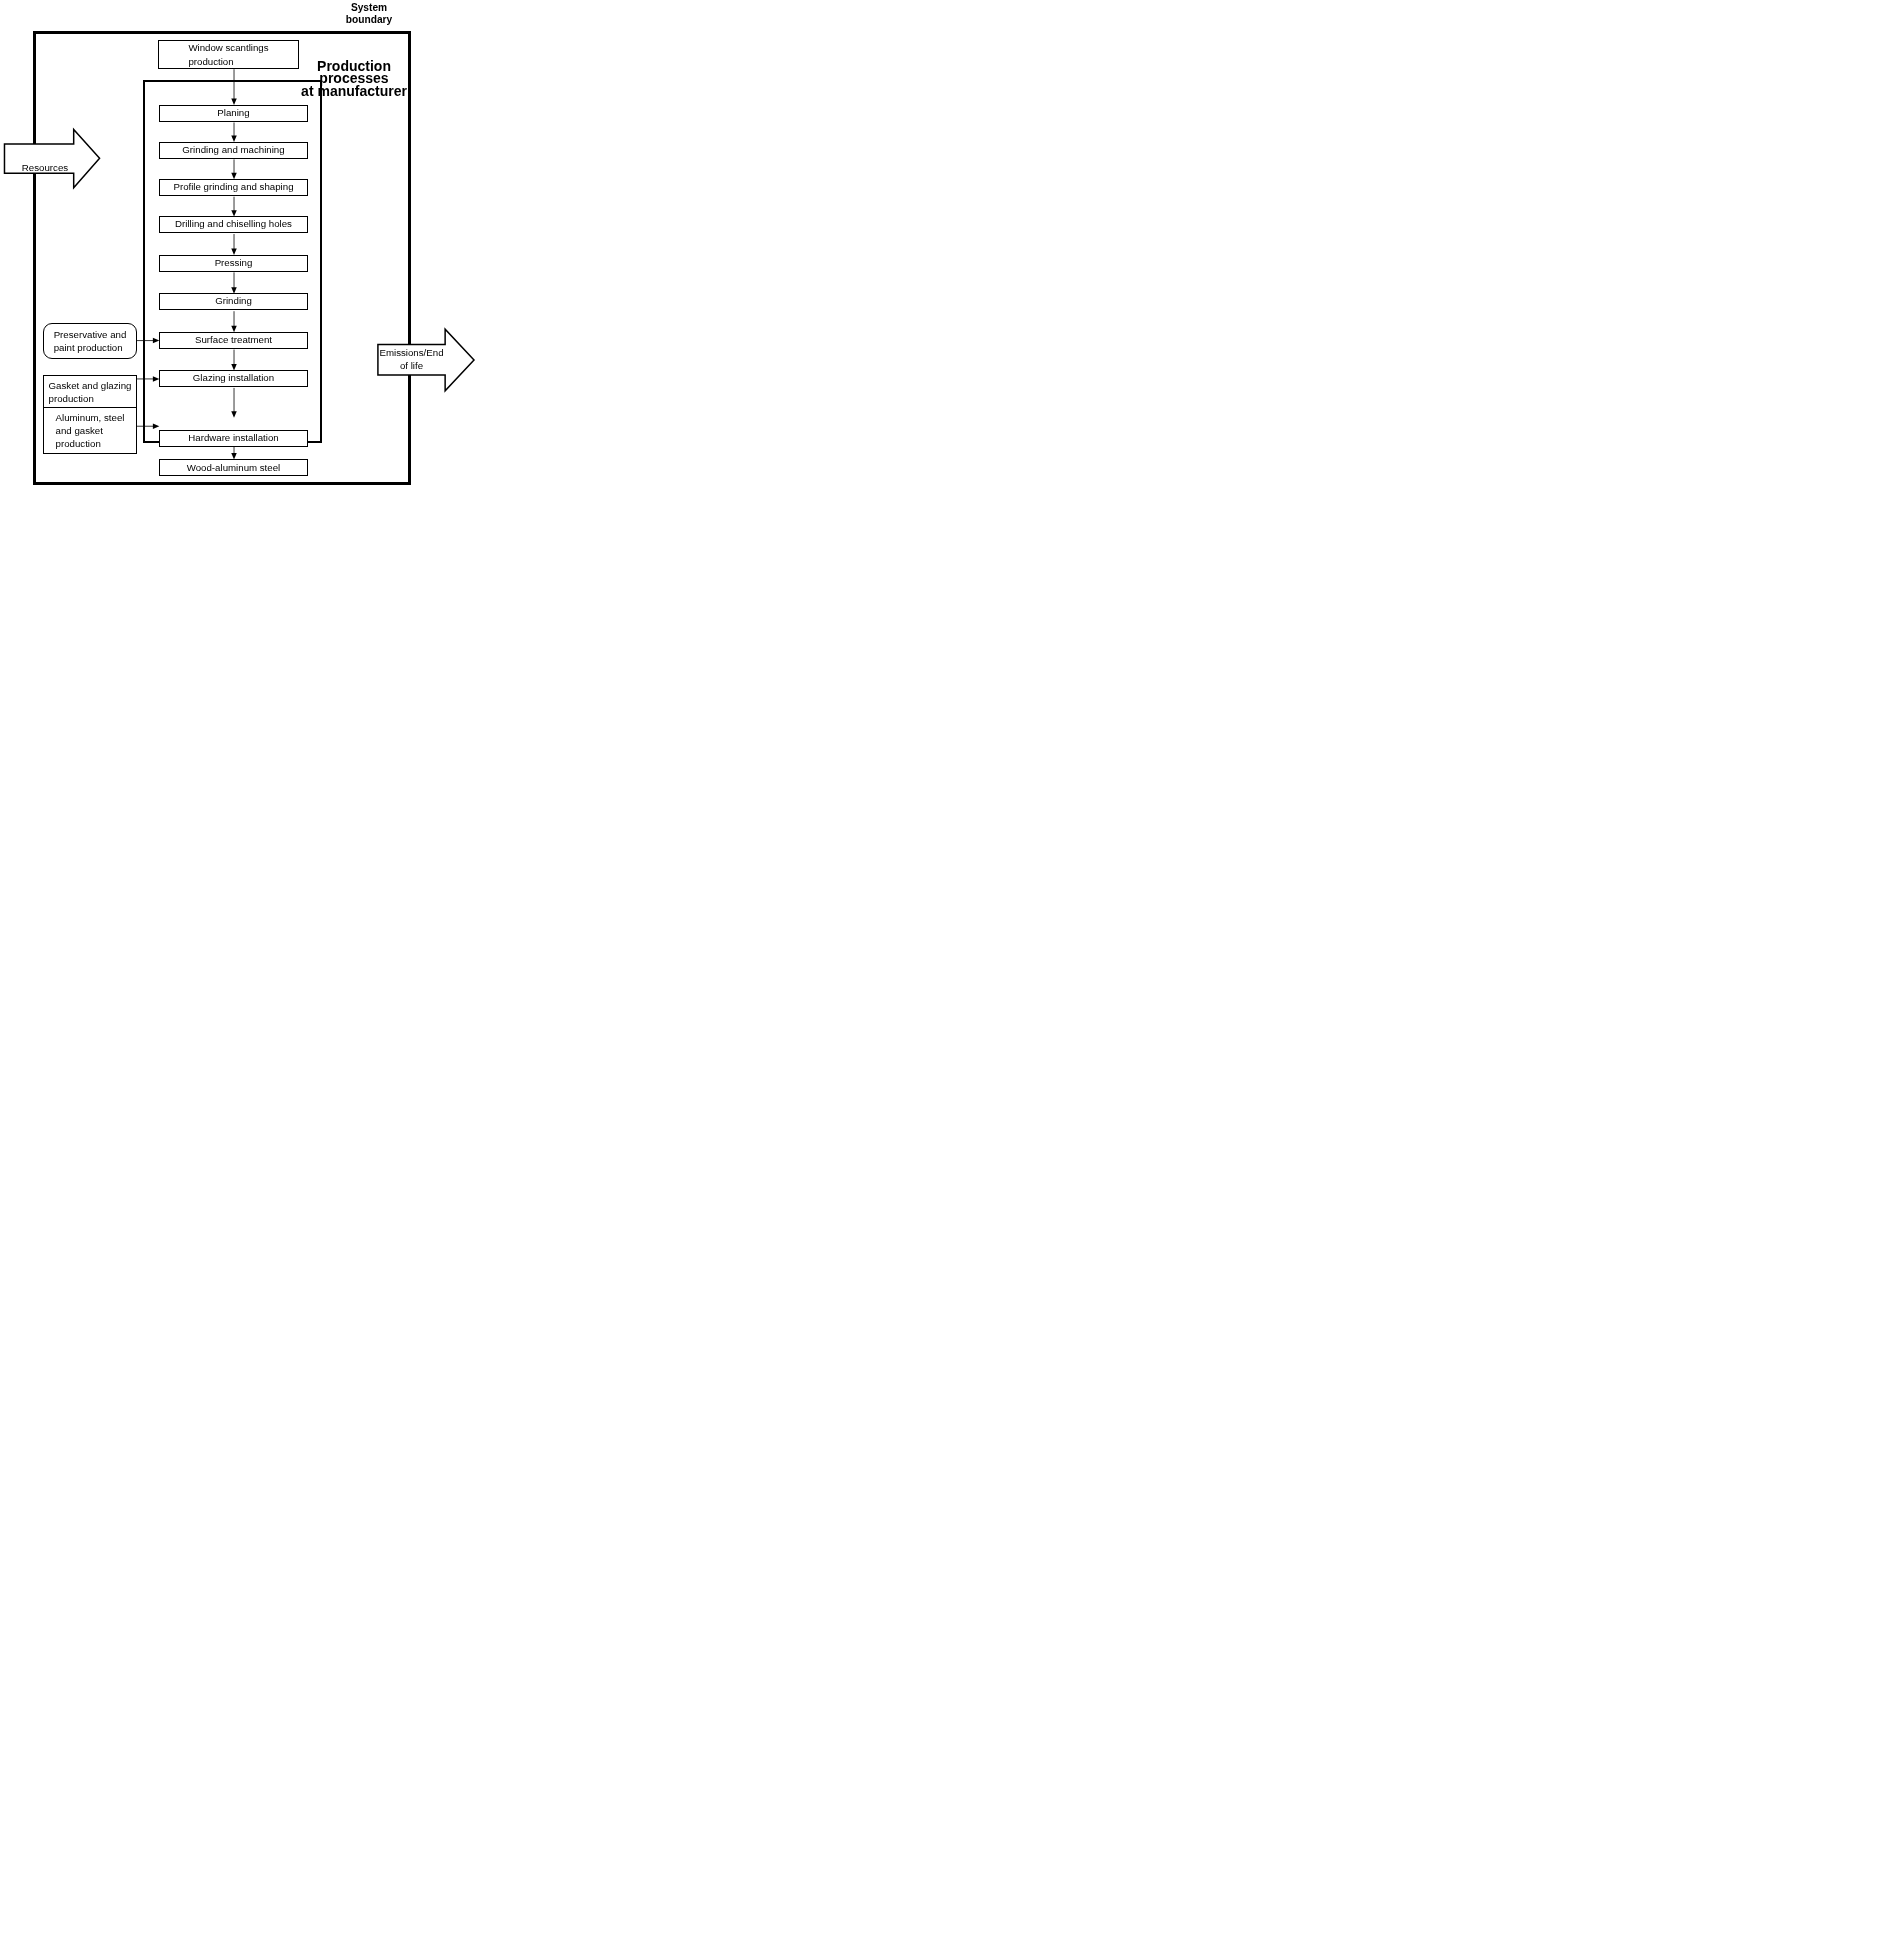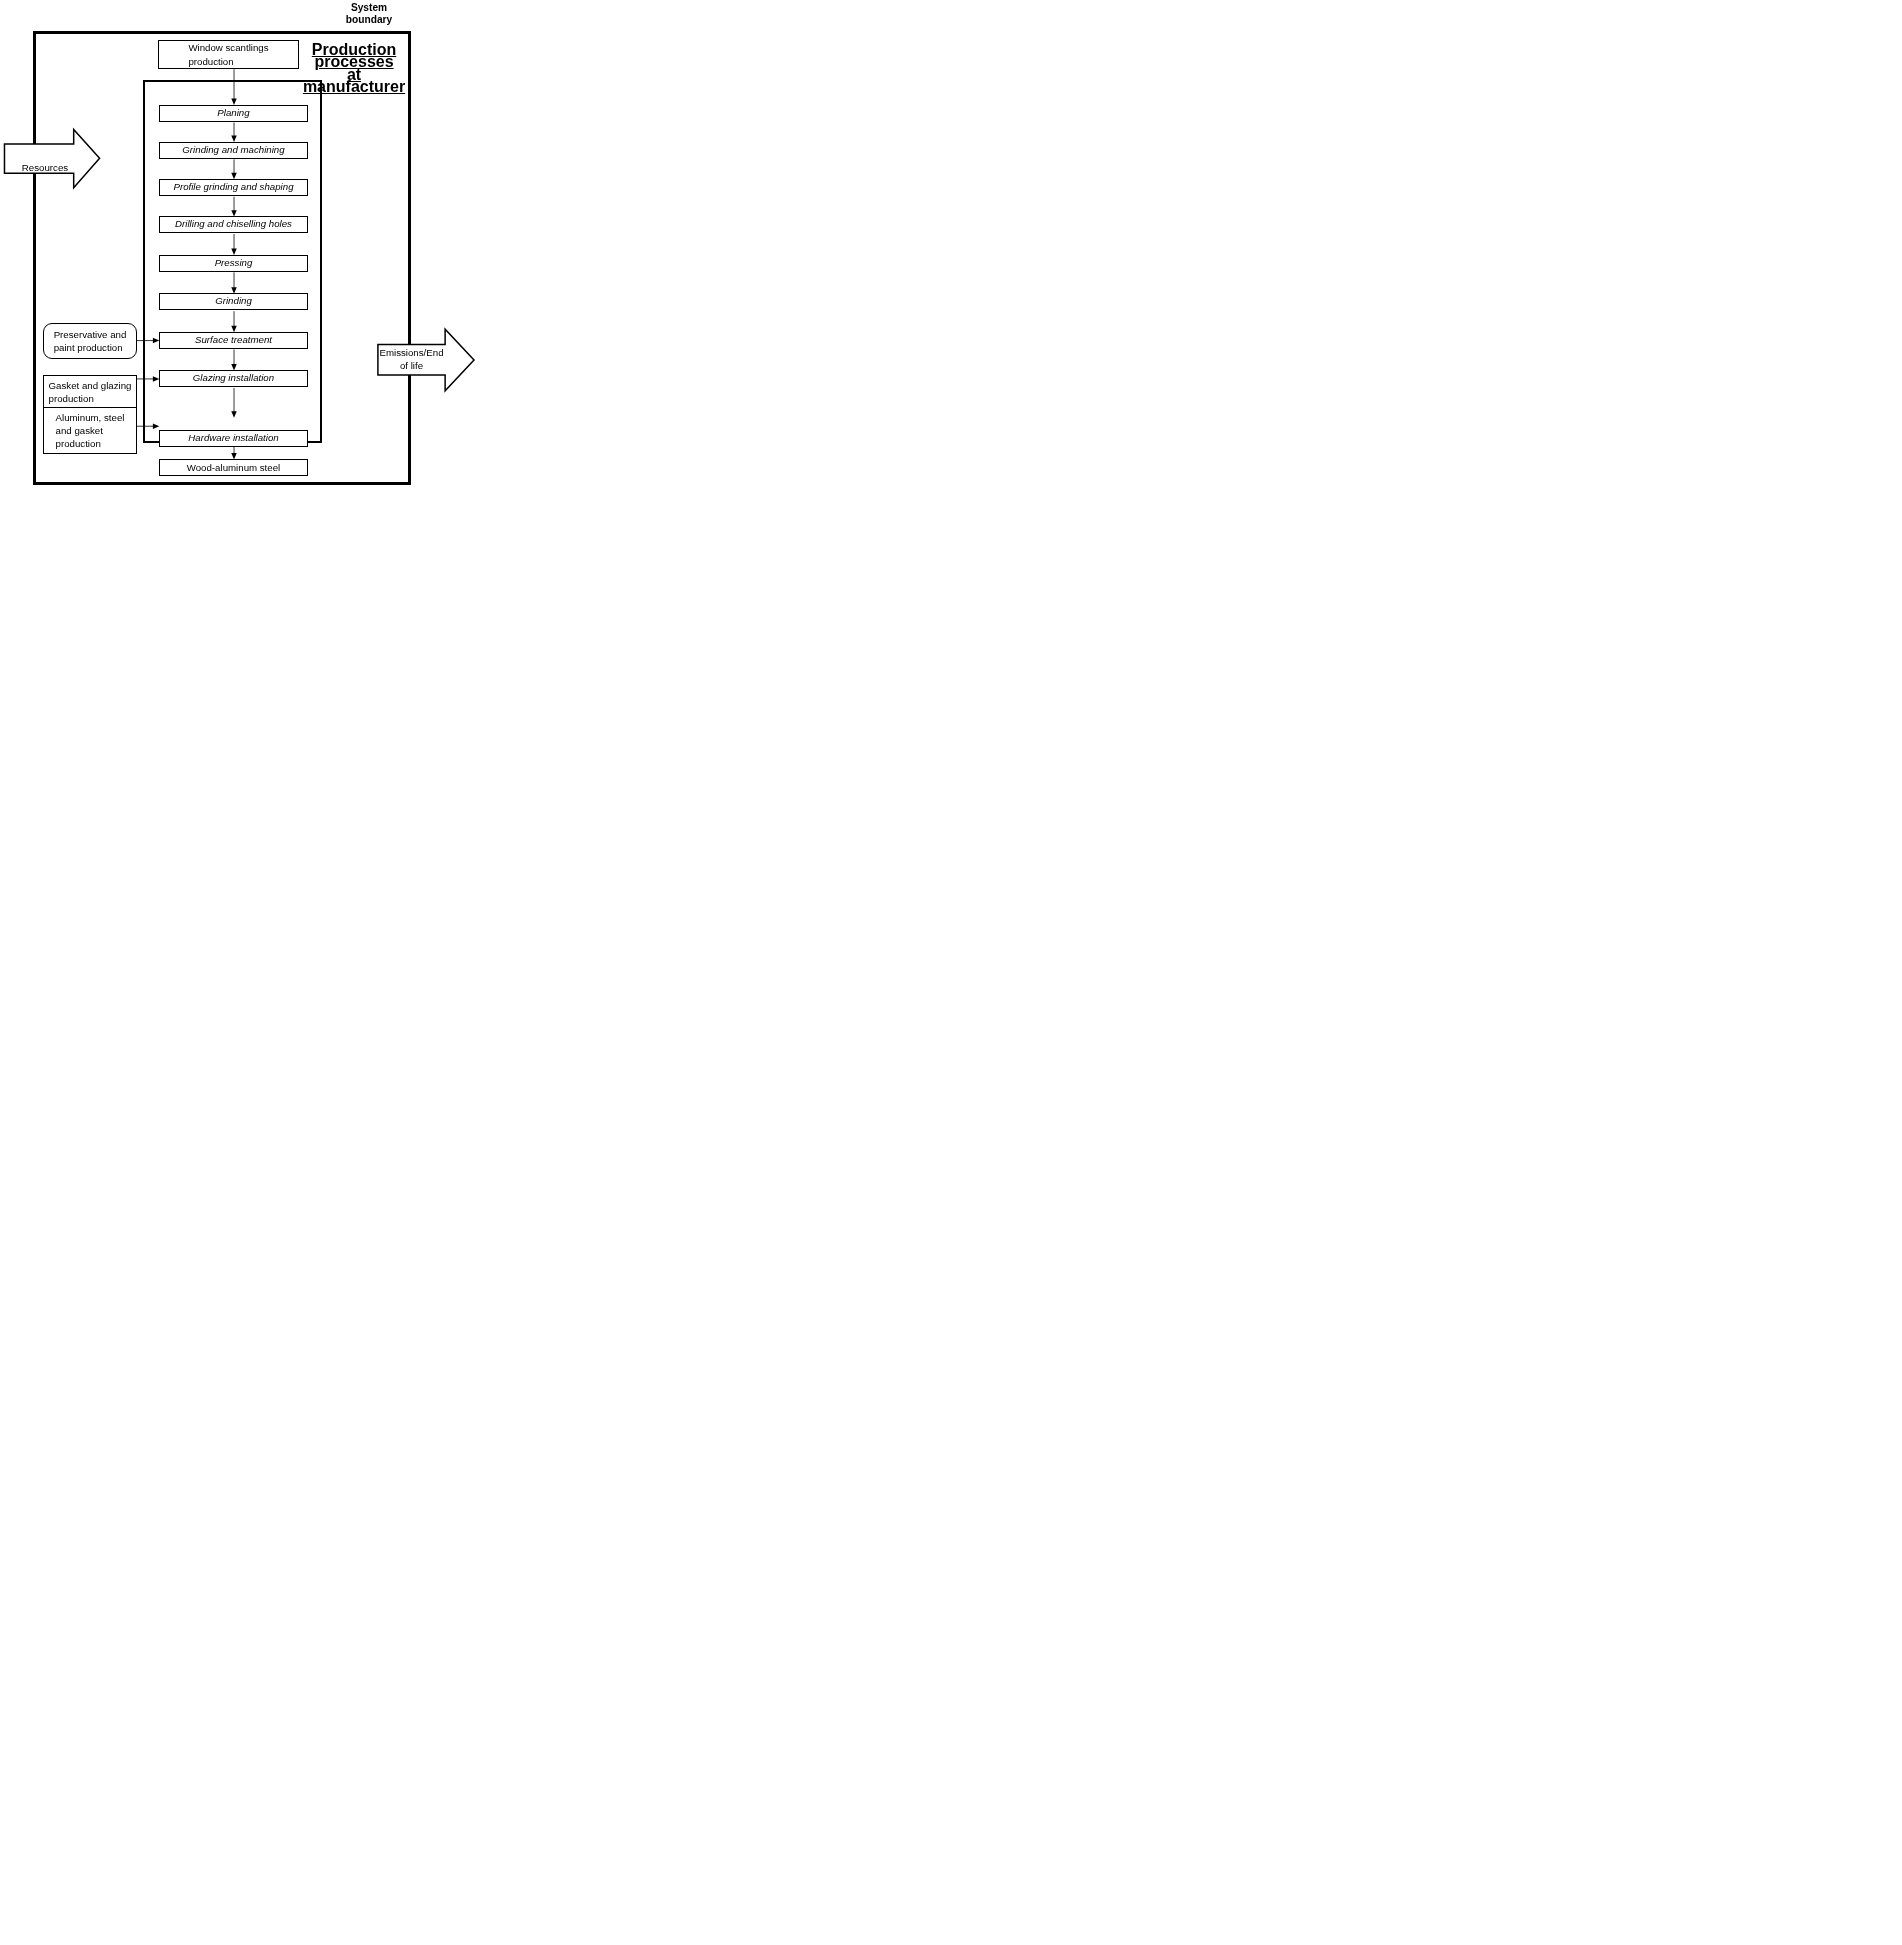--- a/index.html
+++ b/index.html
@@ -17,39 +17,39 @@
   .arrowhead { fill:var(--line); stroke:none; }
   .block-arrow { fill:var(--bg); stroke:var(--line); stroke-width:3; }
 
   .box { position:absolute; background:var(--bg); border:1.5px solid var(--line);
     display:flex; align-items:center; justify-content:center; text-align:left;
     white-space:pre-line; font-size:9.7px; line-height:1.35; }
 
   .src-box  { left:158px; top:40px;  width:141px; height:29px; }
   .out-box  { left:159px; top:459px; width:149px; height:17.4px; }
 
-  .pbox { left:159px; width:149px; height:17.4px; line-height:1.1;font-style:italic; }
+  .pbox { left:159px; width:149px; height:17.4px; line-height:1.1; }
   .step-0 { top:105px; } .step-1 { top:142px; } .step-2 { top:179px; }
   .step-3 { top:216px; } .step-4 { top:255px; } .step-5 { top:293px; }
   .step-6 { top:332px; } .step-7 { top:370px; } .step-8 { top:417px;margin-top:13px; }
 
   .inbox { left:43px; width:94px; line-height:1.35; }
   .in-0 { top:323px; height:36px;border-radius:9px; }
   .in-1 { top:366px; height:34px;margin-top:9px; }
   .in-2 { top:407px; height:47px; }
 
   .flow-label { position:absolute; display:flex; align-items:center; justify-content:center;
     text-align:center; white-space:pre-line; font-size:9.7px; line-height:1.32; }
   .resources-label { left:10px; top:141px; width:70px; height:22px;margin-top:16px; }
   .emissions-label { left:379px; top:345px; width:65px; height:29px; }
 
   .head-label { position:absolute; font-weight:bold; text-align:center; white-space:pre-line;
     font-size:10.2px; line-height:12.4px; }
   .sys-label  { left:324px; top:2px;   width:90px; }
-  .prod-label { left:297px; top:44px; width:114px; font-size:16px;text-decoration:underline; }
+  .prod-label { left:297px; top:60px; width:114px; font-size:14px; }
 </style>
 </head>
 <body>
 
 <div class="canvas">
 
   <div class="outer-boundary"></div>
   <div class="inner-container"></div>
 
   <svg class="flow-layer" viewBox="0 0 956 978">

